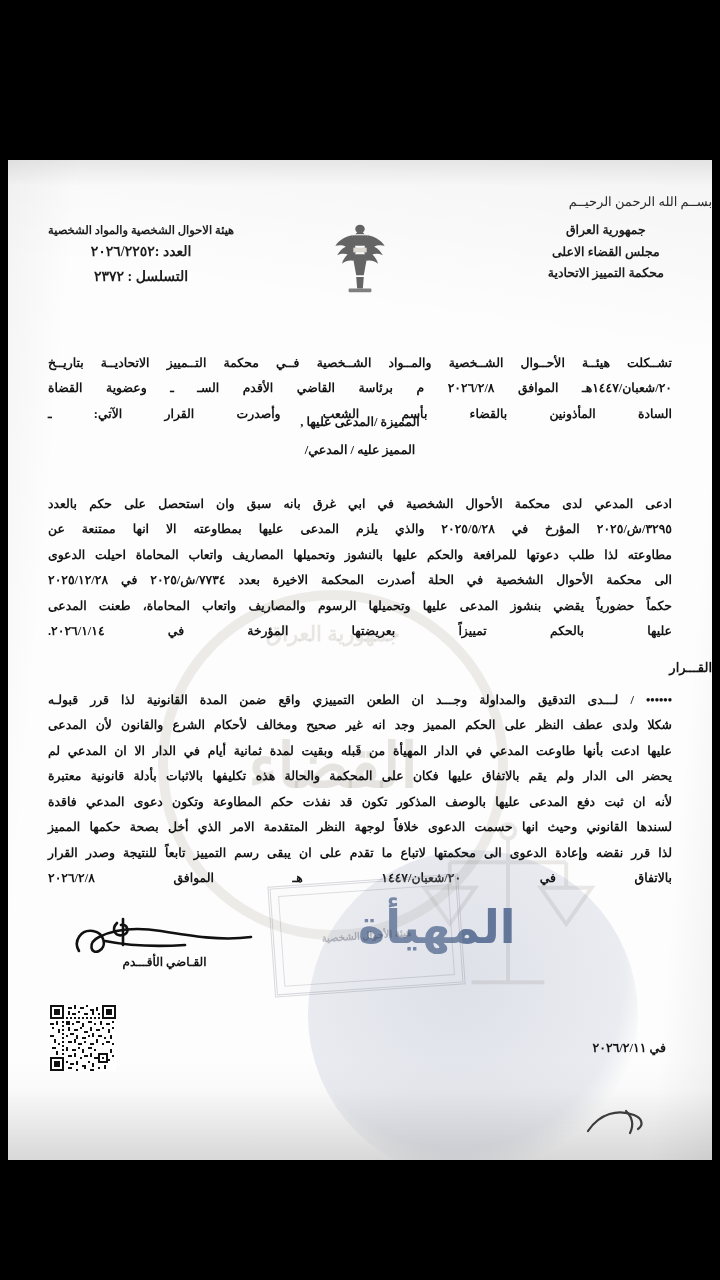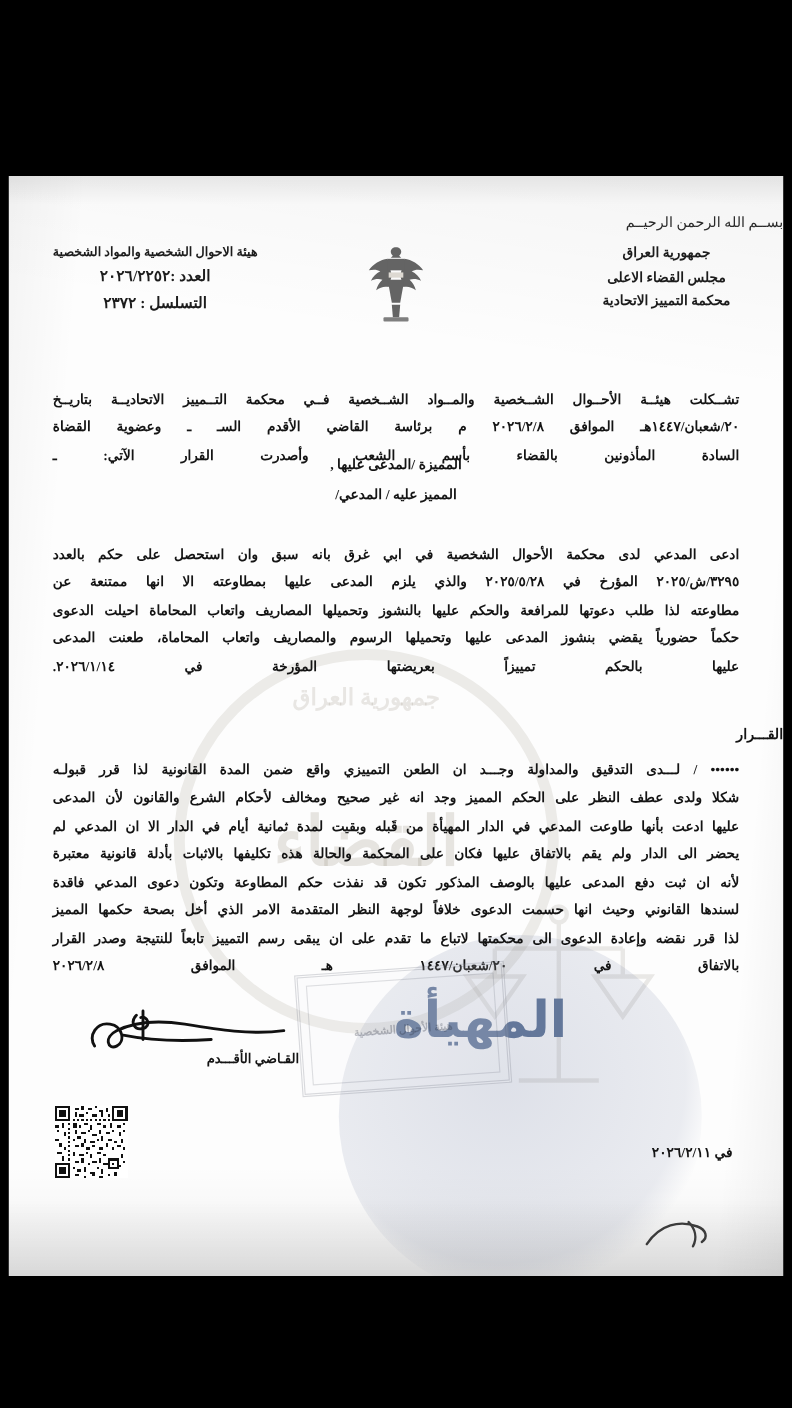--- a/index.html
+++ b/index.html
@@ -106,21 +106,21 @@
   .parties div{display:block;}
 
   #claim{top:332px;right:40px;left:40px;}
   #decision-head{
     position:absolute;top:500px;left:0;right:0;text-align:right;
     font-size:13px;font-weight:bold;color:#141414;letter-spacing:3px;
   }
   #decision{top:528px;right:40px;left:40px;}
 
   
-  .sig-wrap{position:absolute;top:755px;right:440px;width:215px;text-align:right;}
+  .sig-wrap{position:absolute;top:755px;right:440px;width:215px;text-align:center;}
   .sig-mark{height:46px;}
   .sig-label{
     font-size:12px;font-weight:bold;color:#141414;letter-spacing:2px;
     margin-top:-6px;
   }
   .stamp{
     position:absolute;top:720px;right:250px;width:185px;height:105px;
     border:3px double rgba(90,95,110,.40);
     transform:rotate(-4deg);
     opacity:.55;
@@ -217,20 +217,21 @@
 
       <div class="parties">
         <div>المميزة /المدعى عليها ,</div>
         <div>المميز عليه / المدعي/</div>
       </div>
 
       <div class="para" id="claim">
         <div>ادعى المدعي لدى محكمة الأحوال الشخصية في ابي غرق بانه سبق وان استحصل على حكم بالعدد</div>
         <div>٣٢٩٥/ش/٢٠٢٥ المؤرخ في ٢٠٢٥/٥/٢٨ والذي يلزم المدعى عليها بمطاوعته الا انها ممتنعة عن</div>
         <div>مطاوعته لذا طلب دعوتها للمرافعة والحكم عليها بالنشوز وتحميلها المصاريف واتعاب المحاماة احيلت الدعوى</div>
+        <div>الى محكمة الأحوال الشخصية في الحلة أصدرت المحكمة الاخيرة بعدد ٧٧٣٤/ش/٢٠٢٥ في ٢٠٢٥/١٢/٢٨</div>
         <div>حكماً حضورياً يقضي بنشوز المدعى عليها وتحميلها الرسوم والمصاريف واتعاب المحاماة، طعنت المدعى</div>
         <div>عليها بالحكم تمييزاً بعريضتها المؤرخة في ٢٠٢٦/١/١٤.</div>
       </div>
 
       <div id="decision-head">القـــرار</div>
 
       <div class="para" id="decision">
         <div>•••••• / لـــدى التدقيق والمداولة وجـــد ان الطعن التمييزي واقع ضمن المدة القانونية لذا قرر قبولـه</div>
         <div>شكلا ولدى عطف النظر على الحكم المميز وجد انه غير صحيح ومخالف لأحكام الشرع والقانون لأن المدعى</div>
         <div>عليها ادعت بأنها طاوعت المدعي في الدار المهيأة من قَبله وبقيت لمدة ثمانية أيام في الدار الا ان المدعي لم</div>

